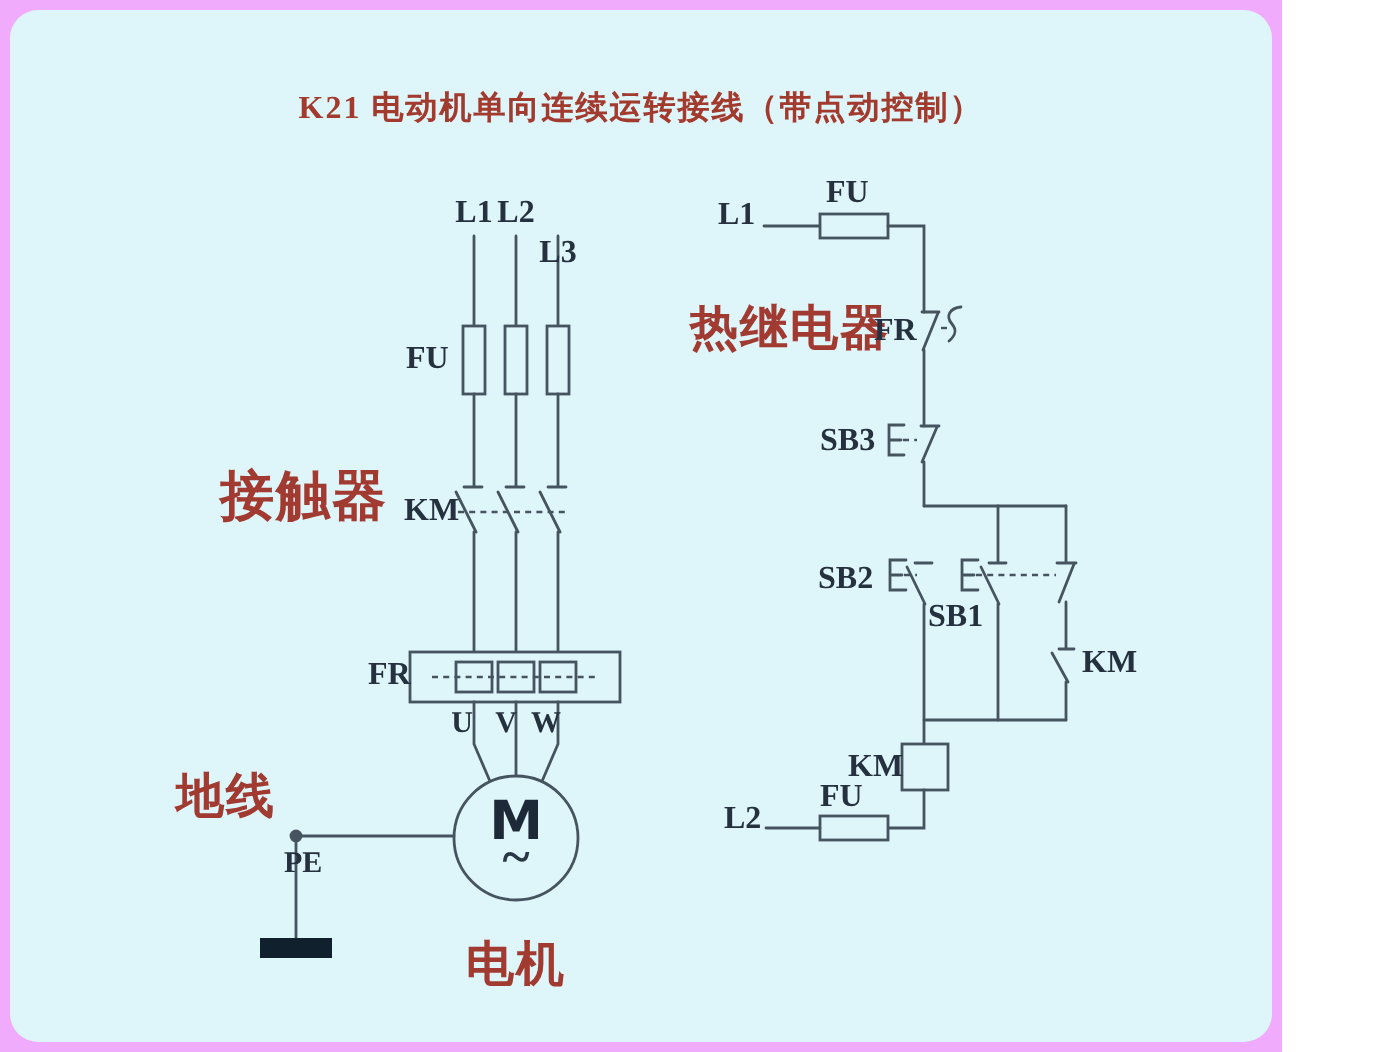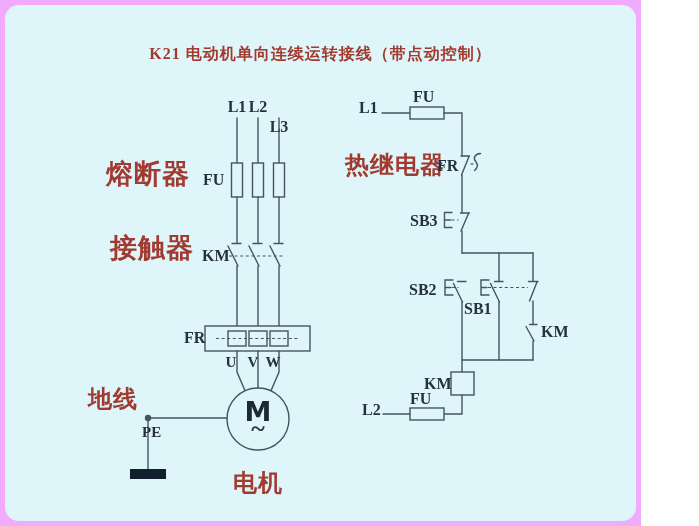--- a/index.html
+++ b/index.html
@@ -138,21 +138,20 @@
 
       <rect class="wire boxfill" x="451" y="372" width="23" height="23"></rect>
       <path class="wire" d="M462,395 V414 H444"></path>
       <rect class="wire boxfill" x="410" y="408" width="34" height="12"></rect>
       <path class="wire" d="M410,414 H383"></path>
     </g>
   </svg>
 
   <div class="title">K21 电动机单向连续运转接线（带点动控制）</div>
 
-  <div class="lbl red big-red" style="left:106px;top:161px;">熔断器</div>
   <div class="lbl red big-red" style="left:110px;top:235px;">接触器</div>
   <div class="lbl red mid-red" style="left:345px;top:153px;">热继电器</div>
   <div class="lbl red mid-red" style="left:88px;top:387px;">地线</div>
   <div class="lbl red mid-red center" style="left:258px;top:451px;margin-top:20px;">电机</div>
 
   <div class="lbl center" style="left:237px;top:99px;">L1</div>
   <div class="lbl center" style="left:258px;top:99px;">L2</div>
   <div class="lbl center" style="left:279px;top:99px;margin-top:20px;">L3</div>
   <div class="lbl" style="left:203px;top:172px;">FU</div>
   <div class="lbl" style="left:202px;top:248px;">KM</div>

